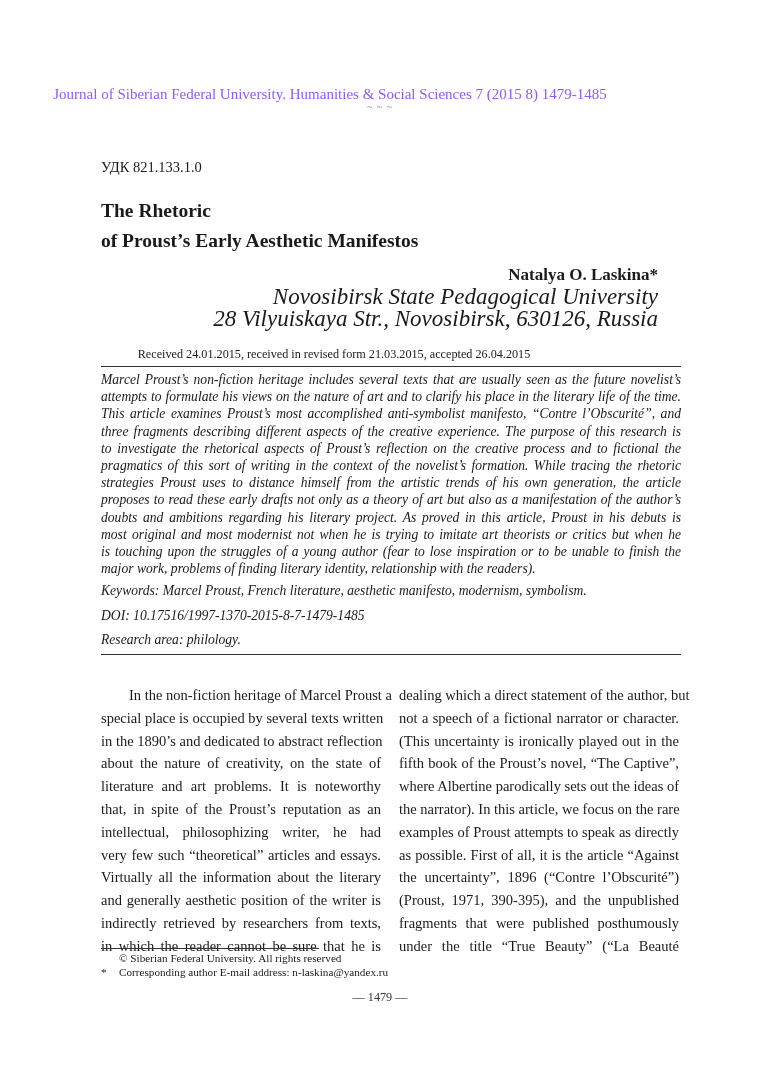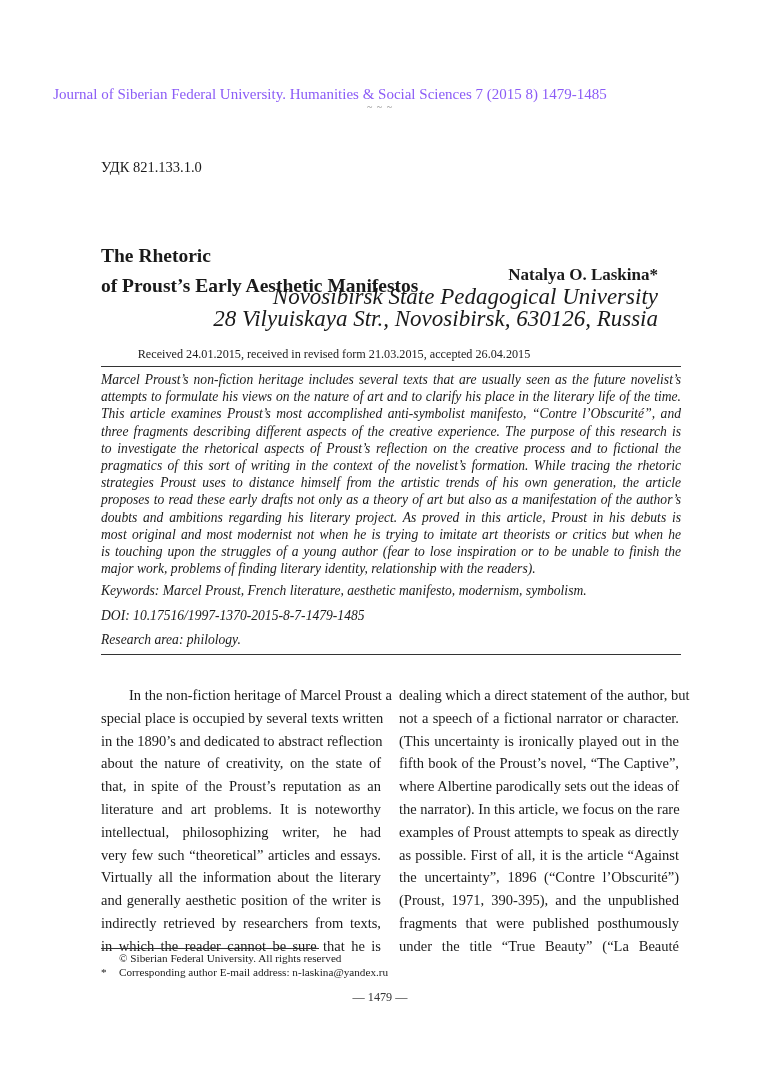--- a/index.html
+++ b/index.html
@@ -11,21 +11,21 @@
     .running-head {
       left: 0; width: 660px; top: 86px; text-align: center;
       font-size: 15px; color: #8b5cf6;
     }
     .tilde {
       left: 0; width: 760px; top: 101px; text-align: center;
       font-size: 10px; color: #888; letter-spacing: 1px;
     }
     .udk { left: 101px; top: 159px; font-size: 14.5px; }
     .title {
-      left: 101px; top: 196px; font-size: 19.5px; font-weight: bold; line-height: 30px; margin-top: 45px;
+      left: 101px; top: 196px; font-size: 19.5px; font-weight: bold; line-height: 30px;
     }
     .author-block { right: 102px; top: 264px; text-align: right; line-height: 22px; }
     .author-name { font-size: 17px; font-weight: bold; }
     .affil { font-size: 23px; font-style: italic; }
     .received {
       left: 0; width: 668px; top: 347px; text-align: center; font-size: 12.2px;
     }
     .rule { background: #333; height: 1px; }
     .rule-top { left: 101px; width: 580px; top: 366px; }
     .rule-bottom { left: 101px; width: 580px; top: 654px; }
@@ -96,22 +96,22 @@
 <div class="abs meta doi">DOI: 10.17516/1997-1370-2015-8-7-1479-1485</div>
 <div class="abs meta area">Research area: philology.</div>
 
 <div class="abs rule rule-bottom"></div>
 
 <div class="abs col col-left">
   <span class="ln indent">In the non-fiction heritage of Marcel Proust a</span>
   <span class="ln">special place is occupied by several texts written</span>
   <span class="ln">in the 1890’s and dedicated to abstract reflection</span>
   <span class="ln">about the nature of creativity, on the state of</span>
+  <span class="ln">literature and art problems. It is noteworthy</span>
   <span class="ln">that, in spite of the Proust’s reputation as an</span>
-  <span class="ln">literature and art problems. It is noteworthy</span>
   <span class="ln">intellectual, philosophizing writer, he had</span>
   <span class="ln">very few such “theoretical” articles and essays.</span>
   <span class="ln">Virtually all the information about the literary</span>
   <span class="ln">and generally aesthetic position of the writer is</span>
   <span class="ln">indirectly retrieved by researchers from texts,</span>
   <span class="ln">in which the reader cannot be sure that he is</span>
 </div>
 
 <div class="abs col col-right">
   <span class="ln">dealing which a direct statement of the author, but</span>

